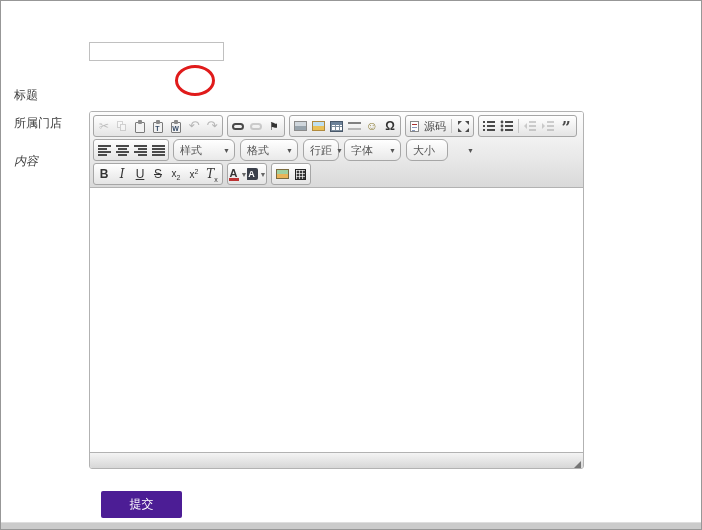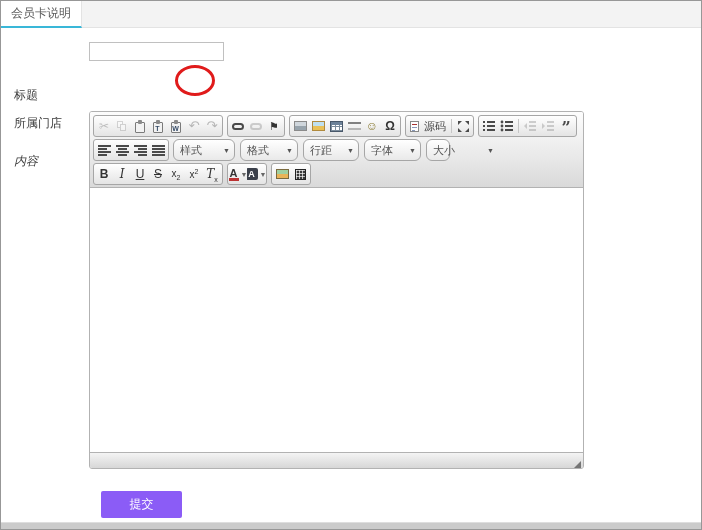--- a/index.html
+++ b/index.html
@@ -92,38 +92,35 @@
   }
   .resize-handle {
     position:absolute; right:2px; bottom:2px; width:0; height:0;
     border-left:9px solid transparent; border-bottom:9px solid #757575;
     cursor:se-resize;
   }
 
   
   .submit-btn {
     position:absolute; left:100px; top:490px; width:81px; height:27px;
-    background:#8b5cf6; color:#fff; border:none; border-radius:2px;
+    background:#4c1d95; color:#fff; border:none; border-radius:2px;
     font-size:12px; font-family:Liberation Mono, monospace; cursor:pointer;
   }
 
   
   .hscroll {
     position:absolute; left:0; right:0; bottom:0; height:7px;
     background:#cbcbcb; border-top:1px solid #dedede; cursor:pointer;
   }
 </style>
 </head>
 <body>
 
 <div class="page">
 
-  <div class="tabbar">
-    <div class="tab-active">会员卡说明</div>
-  </div>
 
   <div class="flabel lbl-title">标题</div>
   <div class="flabel lbl-store">所属门店</div>
   <div class="flabel lbl-content">内容</div>
 
   <input class="title-input" type="text" value="" style="">
 
 
   <div class="annotation-ellipse"></div>
 
@@ -363,29 +360,29 @@
             </span>
           </div>
           <div class="tb-combo" style="width: 62px;">
             <span>样式</span>
             <span class="caret">▼</span>
           </div>
           <div class="tb-combo" style="width: 58px;">
             <span>格式</span>
             <span class="caret">▼</span>
           </div>
-          <div class="tb-combo" style="width: 56px;">
+          <div class="tb-combo" style="width: 36px;">
             <span>行距</span>
             <span class="caret">▼</span>
           </div>
           <div class="tb-combo" style="width: 57px;">
             <span>字体</span>
             <span class="caret">▼</span>
           </div>
-          <div class="tb-combo" style="width: 24px; gap: 28px;">
+          <div class="tb-combo" style="width: 42px; gap: 28px;">
             <span>大小</span>
             <span class="caret">▼</span>
           </div>
         </div>
         <div class="tb-row">
           <div class="tb-group">
             <span class="tb-btn">
               <span style="display: inline-flex; align-items: center;">
                 <b style="font-size:12px;color:#333">B</b>
               </span>

